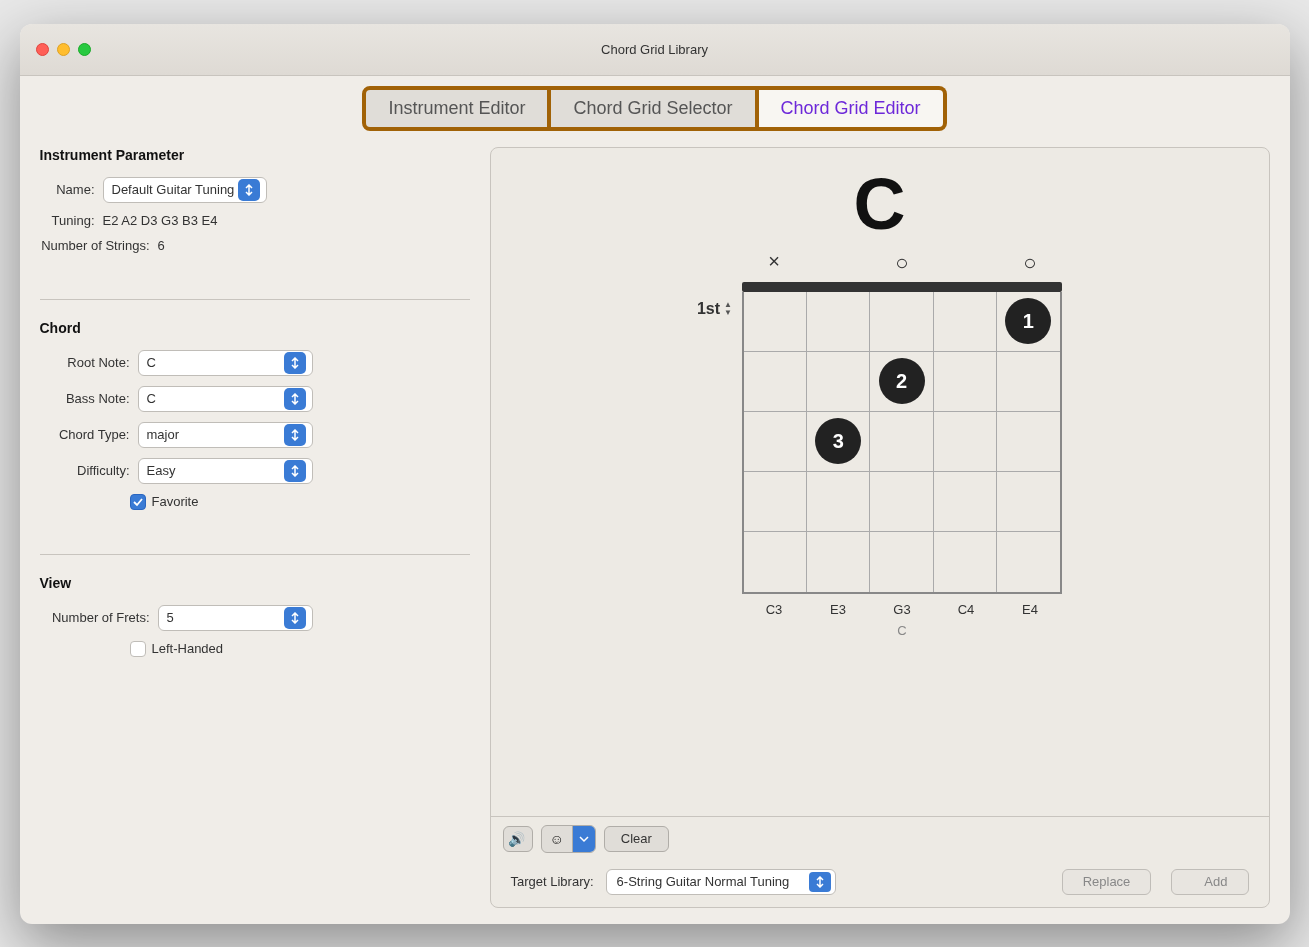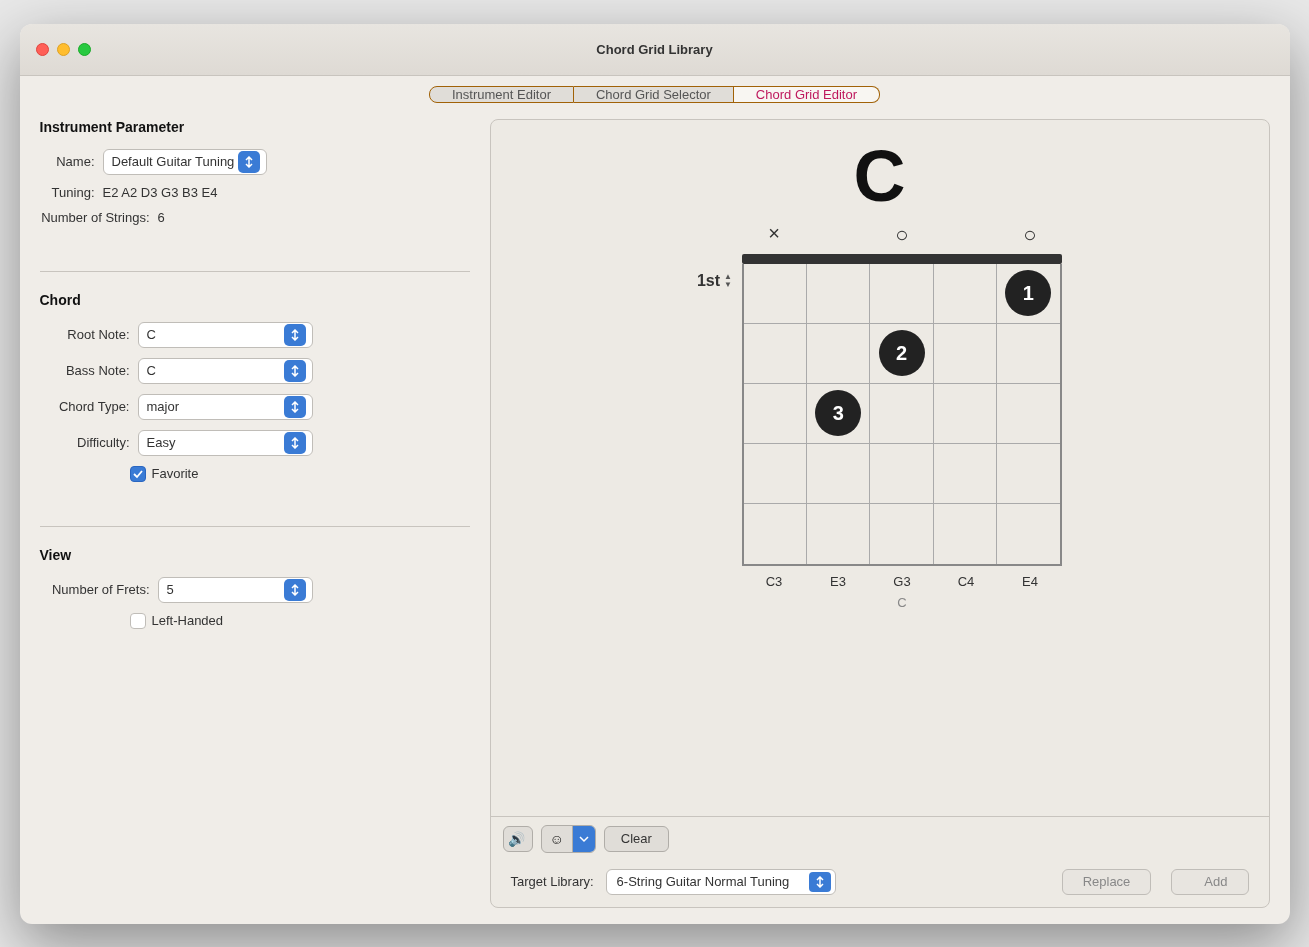--- a/index.html
+++ b/index.html
@@ -45,51 +45,51 @@
       width: 13px;
       height: 13px;
       border-radius: 50%;
       cursor: pointer;
     }
     .close { background: #ff5f57; border: 1px solid #e0443e; }
     .minimize { background: #ffbd2e; border: 1px solid #dea123; }
     .maximize { background: #28c940; border: 1px solid #1aab29; }
     .title-bar-title {
       font-size: 13px;
-      font-weight: 700;
+      font-weight: 400;
       color: #333;
     }
     .tabs-bar {
       background: #f0ede8;
       display: flex;
       justify-content: center;
       align-items: center;
       padding: 10px 0 0 0;
       gap: 0;
       flex-shrink: 0;
     }
     .tab {
-      padding: 0 22px;
-      font-size: 13px;
+      padding: 8px 22px;
+      font-size: 18px;
       color: #555;
       cursor: pointer;
-      border: 1px solid #a16207;
+      border: 4px solid #a16207;
       background: #e0ddd8;
       border-radius: 0;
       position: relative;
     }
     .tab:first-child {
       border-radius: 8px 0 0 8px;
     }
     .tab:last-child {
       border-radius: 0 8px 8px 0;
     }
     .tab.active {
       background: #f8f6f2;
-      color: #be185d;
+      color: #6d28d9;
       font-weight: 500;
       z-index: 1;
     }
     .tab + .tab {
       border-left: none;
     }
     .main-content {
       display: flex;
       flex: 1;
       padding: 16px 20px 16px 20px;

